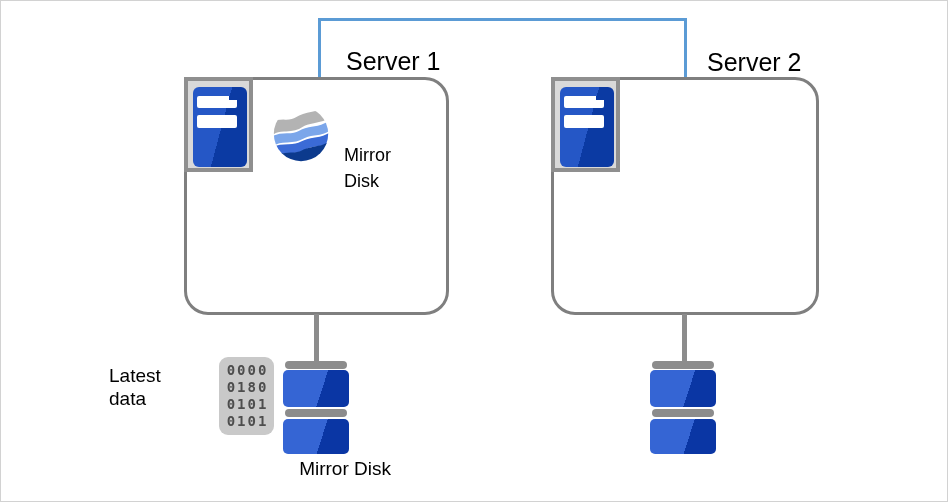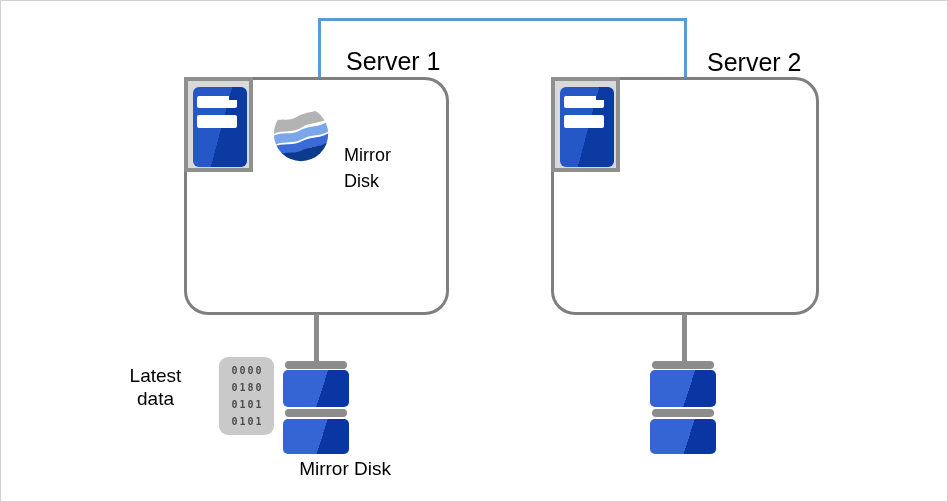--- a/index.html
+++ b/index.html
@@ -58,25 +58,25 @@
   .platter{
     position:absolute;left:0;width:66px;border-radius:5px;
     background:linear-gradient(108deg,#3565d4 0 58%,#0a36a4 58% 100%);
   }
   .p1{top:13px;height:37px;}
   .p2{top:62px;height:35px;}
   
   .binary-pad{
     position:absolute;left:218px;top:356px;width:55px;height:78px;box-sizing:border-box;
     background:#c9c9c9;border-radius:9px;padding-top:5px;
-    font-family:"DejaVu Sans Mono", monospace;font-weight:bold;font-size:10px;
+    font-family:"DejaVu Sans Mono", monospace;font-weight:bold;font-size:14px;
     line-height:17px;letter-spacing:2px;text-indent:2px;text-align:center;color:#4d4d4d;
   }
   
-  .latest-label{position:absolute;left:108px;top:363px;width:93px;text-align:center;font-size:19px;line-height:23px;}
+  .latest-label{position:absolute;left:108px;top:363px;width:93px;text-align:left;font-size:19px;line-height:23px;}
   .latest-label span{display:block;}
   .mirror-disk-label{position:absolute;left:240px;top:457px;width:150px;text-align:right;font-size:19px;}
 </style>
 </head>
 <body>
 
 <div class="stage">
 
   <div class="link"></div>
 

